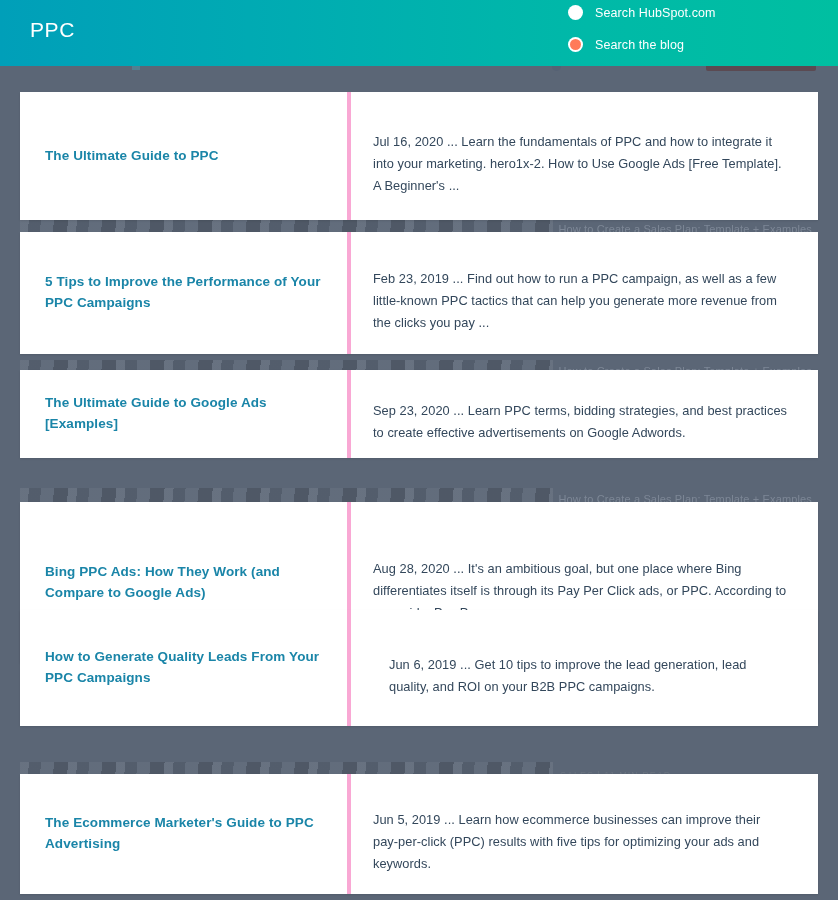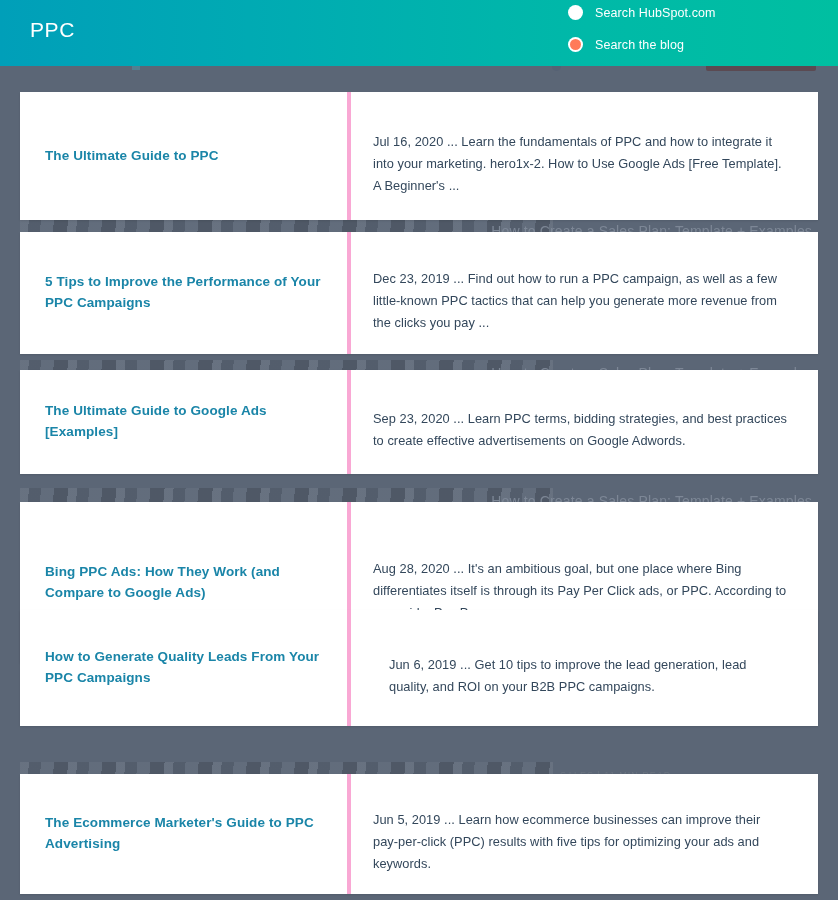--- a/index.html
+++ b/index.html
@@ -42,21 +42,21 @@
     background:
       repeating-linear-gradient(95deg,
         rgba(255,255,255,.09) 0px, rgba(255,255,255,.09) 9px,
         rgba(0,0,0,.10) 9px, rgba(0,0,0,.10) 21px,
         rgba(255,255,255,.05) 21px, rgba(255,255,255,.05) 34px,
         rgba(0,0,0,.16) 34px, rgba(0,0,0,.16) 48px);
   }
   .bg-caption {
     position: absolute;
     right: 26px;
-    font-size: 14px;
+    font-size: 11px;
     color: #7d8796;
     letter-spacing: .15px;
     white-space: nowrap;
     font-family: "Liberation Sans", sans-serif;
   }
   .bg-meta {
     position: absolute;
     left: 560px;
     font-size: 9px;
     letter-spacing: 1px;
@@ -228,24 +228,24 @@
 <main id="results">
     <article class="result-card" style="top: 92px; height: 128px;">
       <div class="result-title-cell"><a class="result-title">The Ultimate Guide to PPC</a></div>
       <div class="result-desc-cell">
         <p class="result-desc" style="margin: 0px;">Jul 16, 2020 ... Learn the fundamentals of PPC and how to integrate it into your marketing. hero1x-2. How to Use Google Ads [Free Template]. A Beginner's ...</p>
       </div>
     </article>
     <article class="result-card" style="top: 232px; height: 122px;">
       <div class="result-title-cell"><a class="result-title">5 Tips to Improve the Performance of Your PPC Campaigns</a></div>
       <div class="result-desc-cell">
-        <p class="result-desc" style="margin: 0px;">Dec 23, 2019 ... Find out how to run a PPC campaign, as well as a few little-known PPC tactics that can help you generate more revenue from the clicks you pay ...</p>
-      </div>
-    </article>
-    <article class="result-card" style="top: 370px; height: 104px;">
+        <p class="result-desc" style="margin: 0px;">Feb 23, 2019 ... Find out how to run a PPC campaign, as well as a few little-known PPC tactics that can help you generate more revenue from the clicks you pay ...</p>
+      </div>
+    </article>
+    <article class="result-card" style="top: 370px; height: 88px;">
       <div class="result-title-cell"><a class="result-title">The Ultimate Guide to Google Ads [Examples]</a></div>
       <div class="result-desc-cell">
         <p class="result-desc" style="margin: 0px;">Sep 23, 2020 ... Learn PPC terms, bidding strategies, and best practices to create effective advertisements on Google Adwords.</p>
       </div>
     </article>
     <article class="result-card" style="top: 502px; height: 161px;">
       <div class="result-title-cell"><a class="result-title">Bing PPC Ads: How They Work (and Compare to Google Ads)</a></div>
       <div class="result-desc-cell">
         <p class="result-desc" style="margin: 0px;">Aug 28, 2020 ... It's an ambitious goal, but one place where Bing differentiates itself is through its Pay Per Click ads, or PPC. According to our guide, Pay Per ...</p>
       </div>

